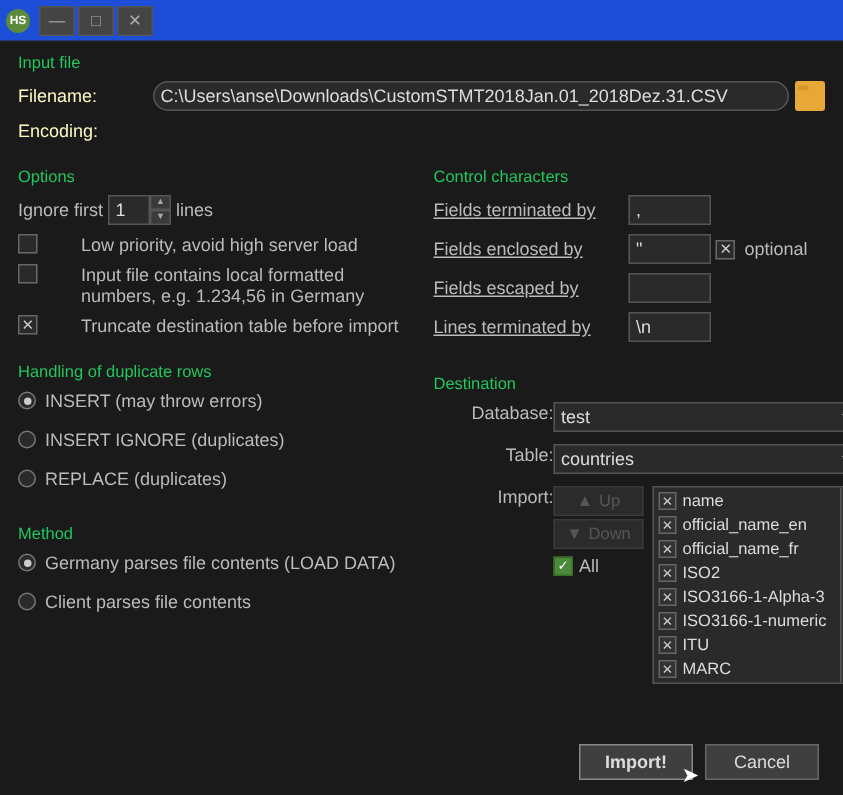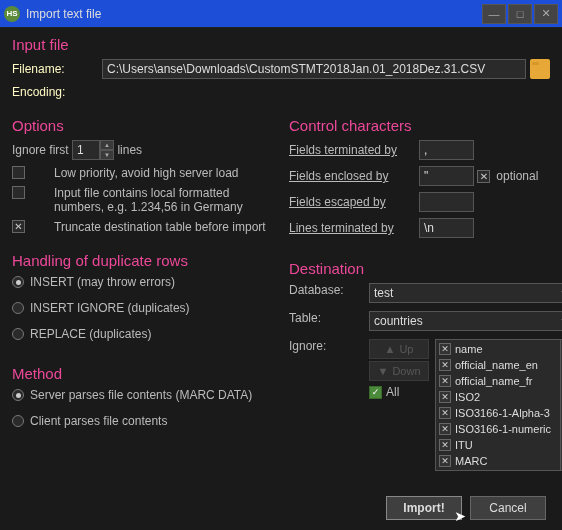--- a/index.html
+++ b/index.html
@@ -32,33 +32,33 @@
   .winbtns { display: flex; gap: 2px; }
   .winbtn {
     width: 24px; height: 20px;
     background: #444;
     border: 1px solid #555;
     display: flex; align-items: center; justify-content: center;
     color: #aaa; font-size: 11px;
     cursor: pointer;
   }
   .content { padding: 8px 12px; }
-  .group-label { color: #ec4899; font-size: 15px; margin-bottom: 6px; }
+  .group-label { color: #22c55e; font-size: 11px; margin-bottom: 6px; }
   .row { display: flex; align-items: center; margin-bottom: 6px; }
   .label-col { width: 90px; color: #fef9c3; }
   .input {
     background: #2a2a2a;
     border: 1px solid #555;
     color: #ddd;
     height: 20px;
     padding: 1px 4px;
     font-size: 12px;
     font-family: inherit;
   }
-  .input.filename { flex: 1; }
+  .input.filename { flex: 1; border-radius: 10px; }
   .folder-btn {
     width: 20px; height: 20px;
     background: #e8a838;
     margin-left: 4px;
     border-radius: 2px;
     position: relative;
     cursor: pointer;
   }
   .folder-btn::before {
     content: "";
@@ -202,21 +202,21 @@
     background: #333;
     border-left: 1px solid #555;
   }
   .scrollbar .arrow {
     height: 14px;
     display: flex; align-items: center; justify-content: center;
     font-size: 8px; color: #aaa;
     cursor: pointer;
   }
   .dest-row { display: flex; align-items: flex-start; margin-bottom: 8px; }
-  .dest-row .dlabel { width: 80px; }
+  .dest-row .dlabel { width: 80px; text-align: right; }
   .cols-cluster { display: flex; gap: 6px; }
   .footer {
     position: absolute;
     right: 16px;
     bottom: 10px;
     display: flex;
     gap: 8px;
     padding-left: 32px;
   }
   .btn {
@@ -235,21 +235,20 @@
     color: #fff;
     pointer-events: none;
   }
   fieldset { border:none; padding:0; margin:0 0 12px 0; }
 </style>
 </head>
 <body>
 
 <div class="titlebar">
   <div class="app-icon">HS</div>
-  <div class="title">Import text file</div>
   <div class="winbtns">
     <div class="winbtn">—</div>
     <div class="winbtn">□</div>
     <div class="winbtn">✕</div>
   </div>
 </div>
 
 <div class="content">
 
   <fieldset>
@@ -310,21 +309,21 @@
         <div class="radiorow">
           <span class="radio"></span>
           <span>REPLACE (duplicates)</span>
         </div>
       </fieldset>
 
       <fieldset>
         <div class="group-label">Method</div>
         <div class="radiorow">
           <span class="radio on"></span>
-          <span>Server parses file contents (MARC DATA)</span>
+          <span>Germany parses file contents (LOAD DATA)</span>
         </div>
         <div class="radiorow">
           <span class="radio"></span>
           <span>Client parses file contents</span>
         </div>
       </fieldset>
     </div>
 
     <div class="col">
 
@@ -359,21 +358,21 @@
             <span>test</span>
           </div>
         </div>
         <div class="dest-row">
           <span class="dlabel">Table:</span>
           <div class="dropdown" style="flex:1">
             <span>countries</span>
           </div>
         </div>
         <div class="dest-row">
-          <span class="dlabel">Ignore:</span>
+          <span class="dlabel">Import:</span>
           <div class="cols-cluster">
             <div>
               <div class="updown-btns">
                 <div class="udbtn disabled">
                   <span>▲</span>
                   <span>Up</span>
                 </div>
                 <div class="udbtn disabled">
                   <span>▼</span>
                   <span>Down</span>

